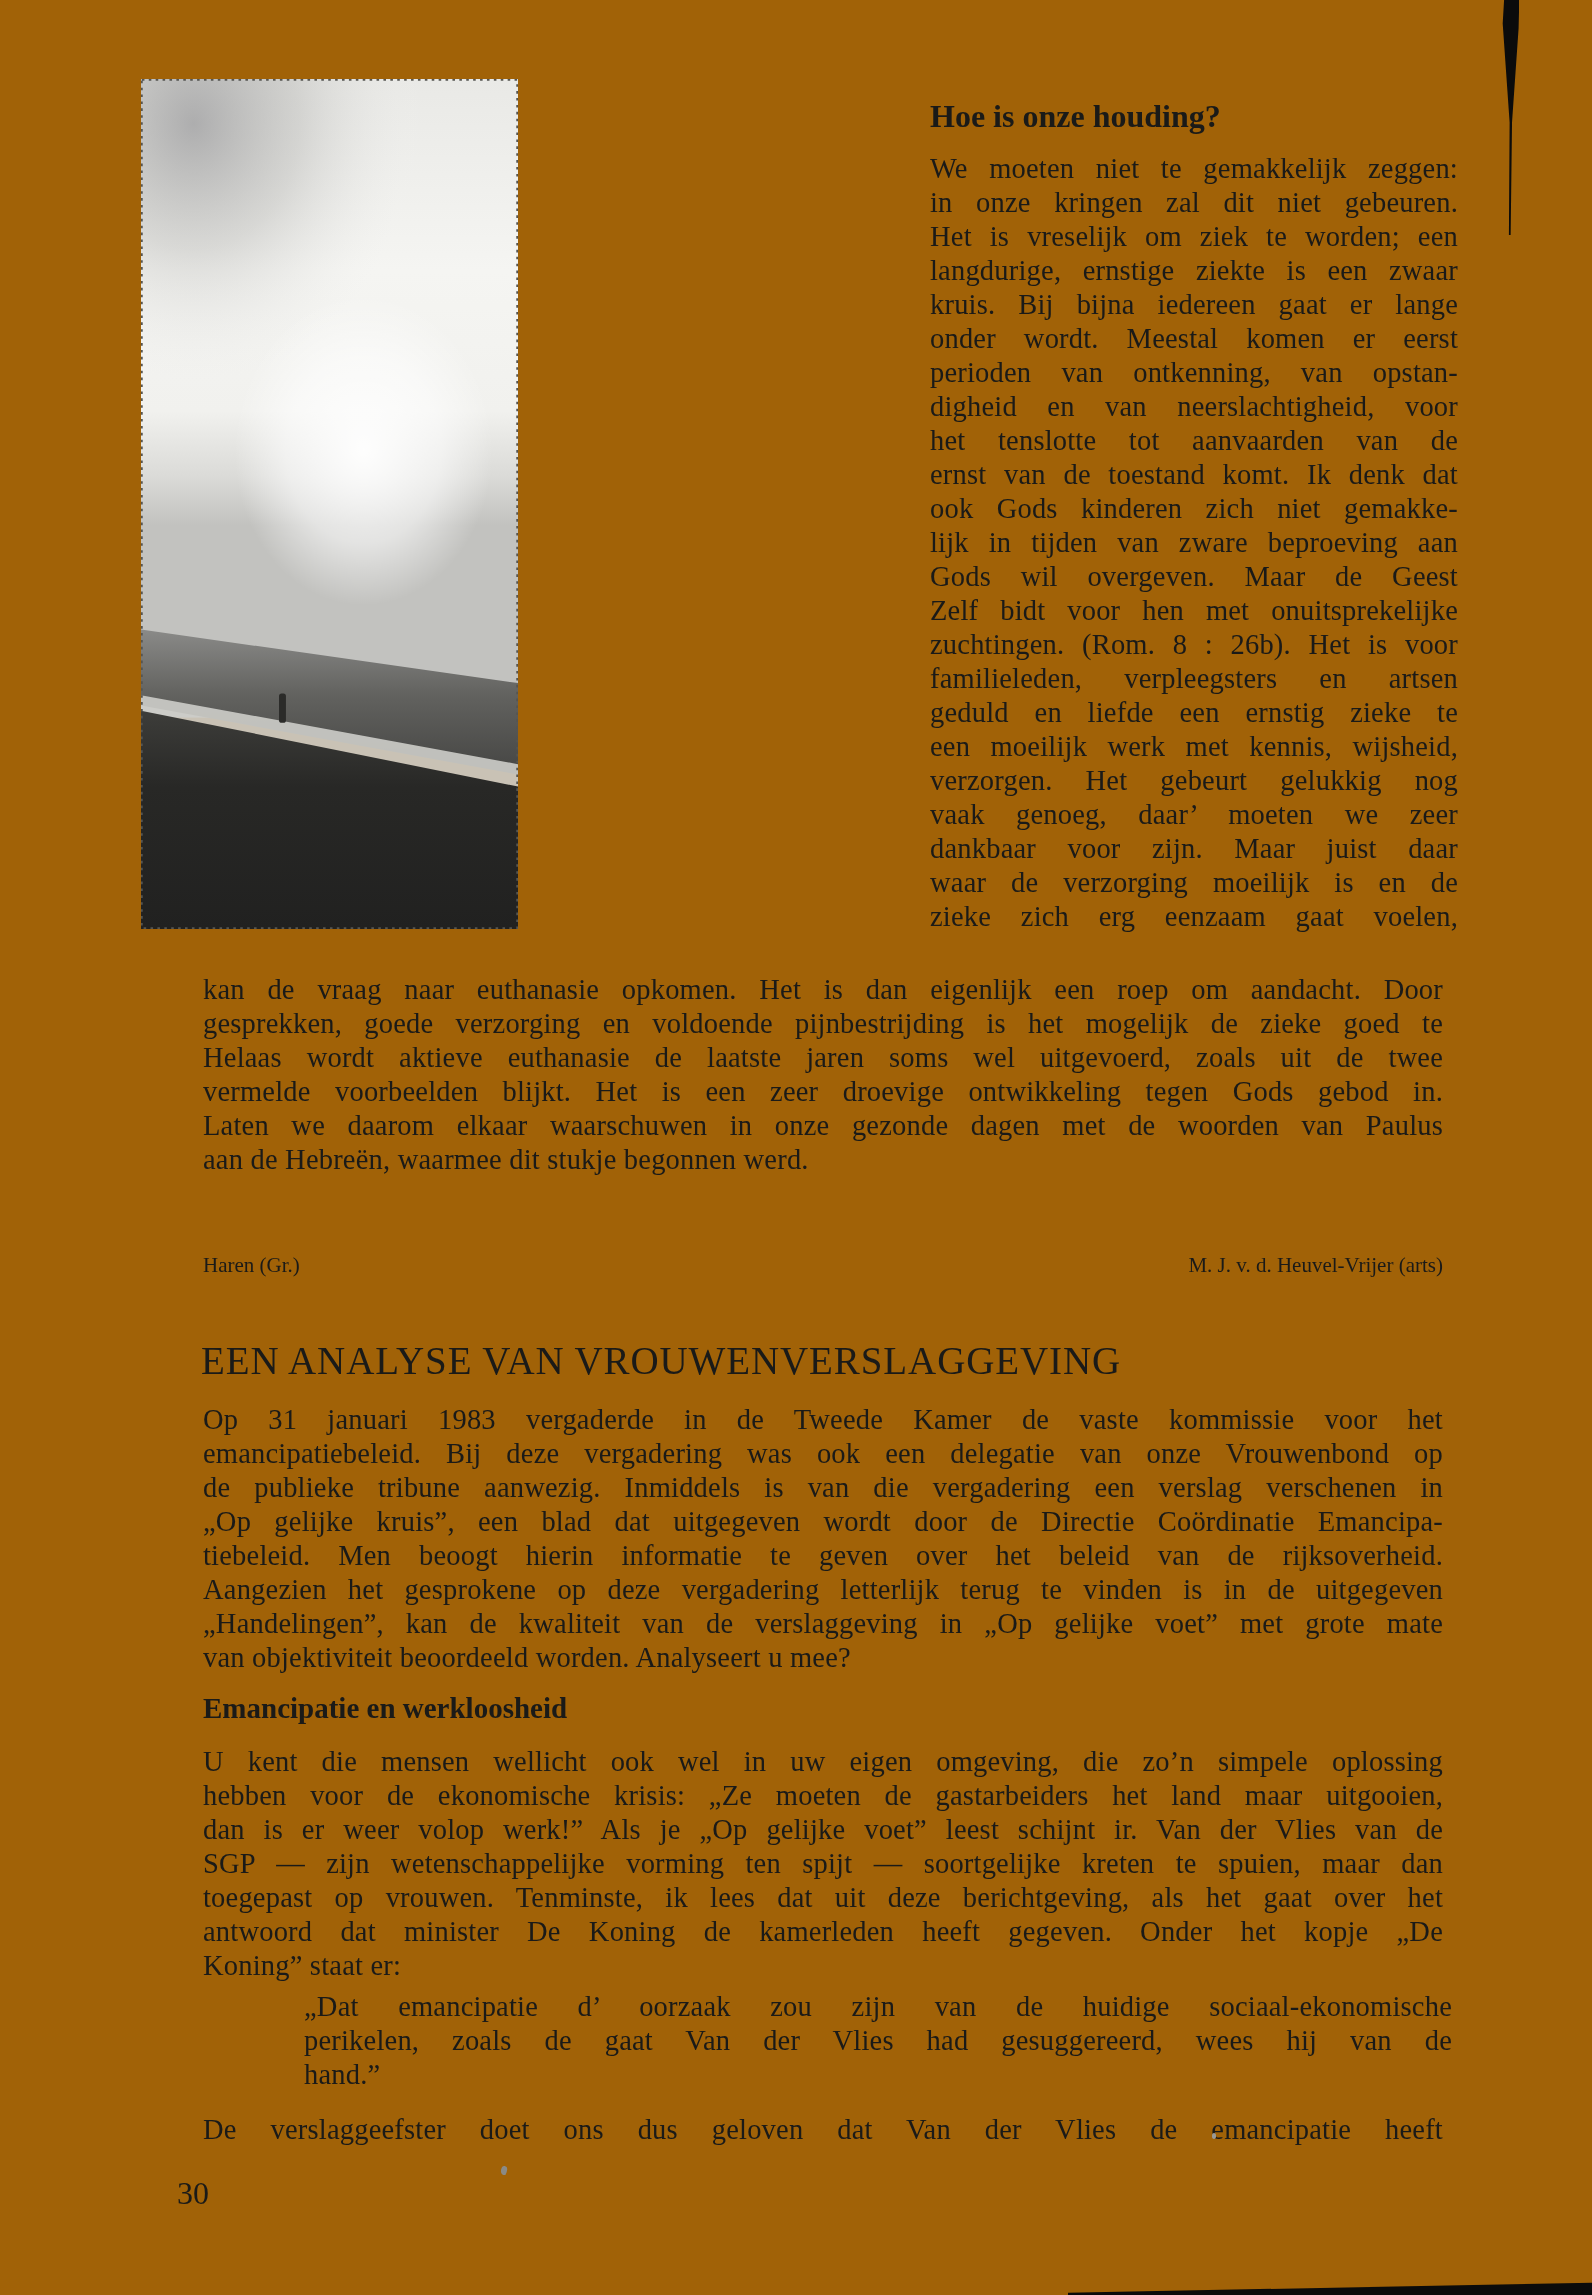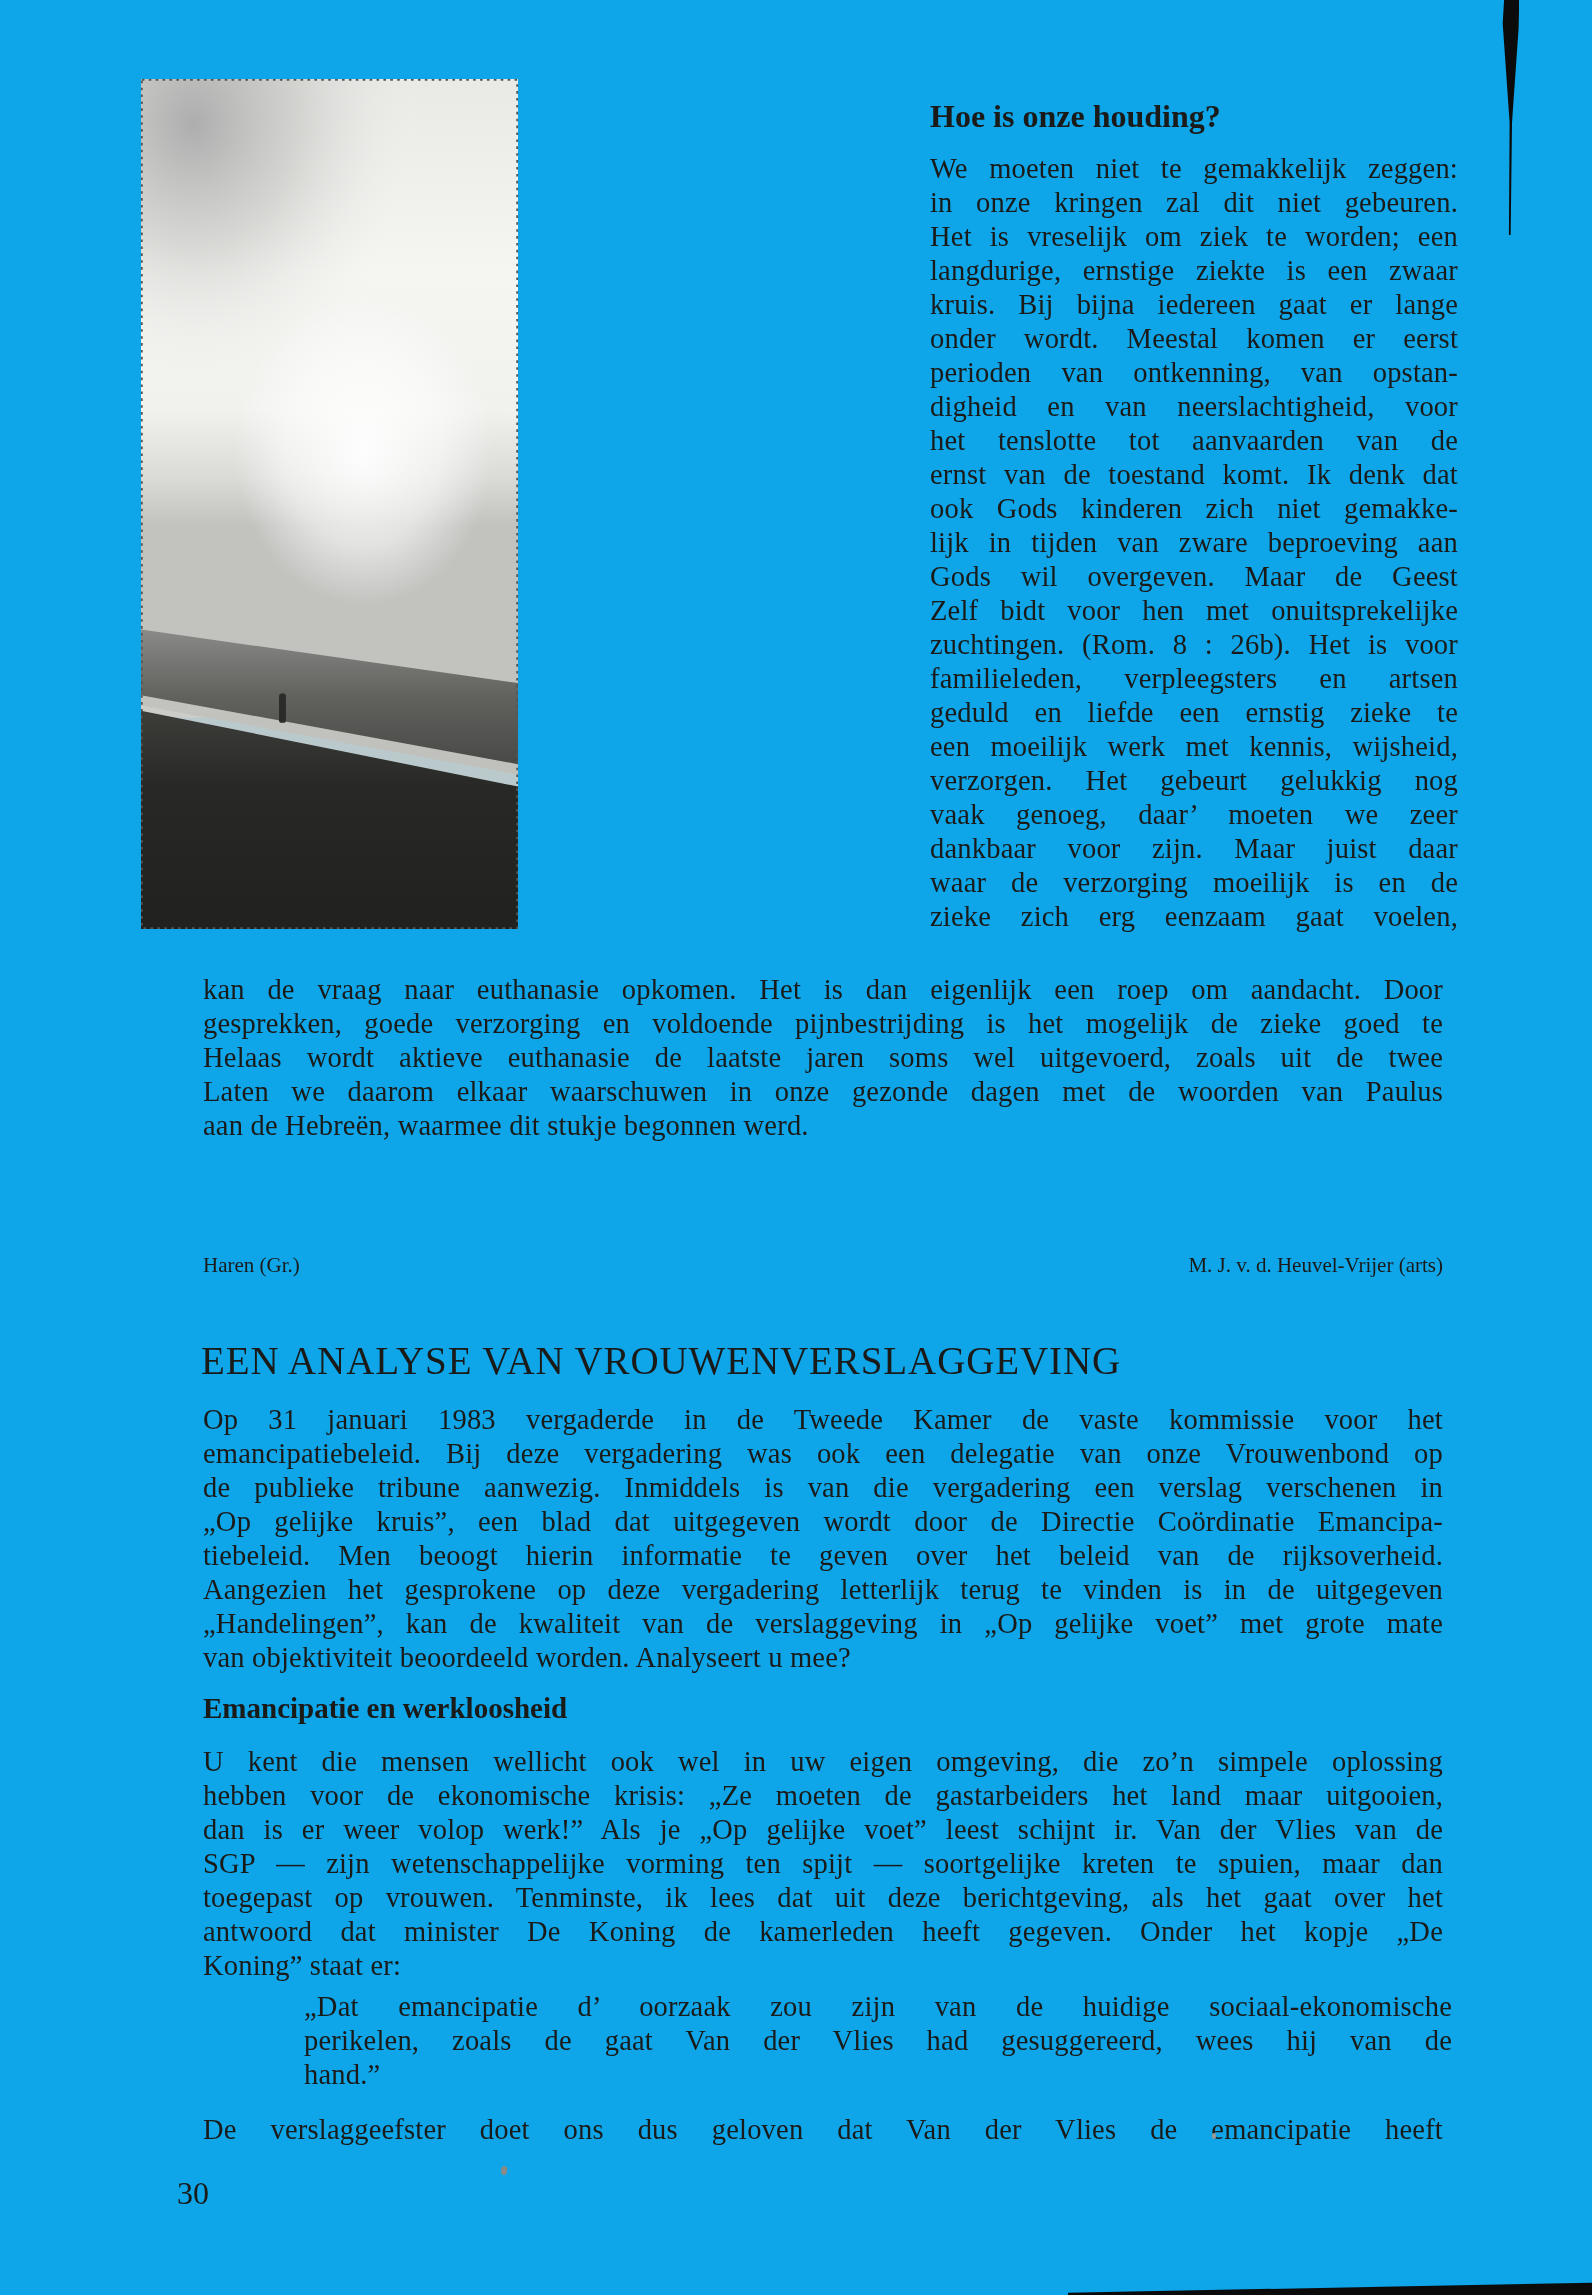--- a/index.html
+++ b/index.html
@@ -1,19 +1,19 @@
 <!DOCTYPE html>
 <html style="font-size:14px"><head>
 <meta charset="utf-8">
 <style>
   html,body{margin:0;padding:0;background:#e9e7e2;}
   .page{
     position:relative;
     width:1592px;height:2295px;
-    background:#0ea5e9;
+    background:#a16207;
     overflow:hidden;
     font-family:"Liberation Serif","DejaVu Serif",serif;
     color:#1a1a18;
   }
   
   .photo{
     position:absolute;left:141px;top:79px;width:377px;height:850px;
     margin:0;padding:0;
   }
   .photo svg{display:block;width:100%;height:100%;}
@@ -142,20 +142,21 @@
       <div class="line">vaak genoeg, daar’ moeten we zeer</div>
       <div class="line">dankbaar voor zijn. Maar juist daar</div>
       <div class="line">waar de verzorging moeilijk is en de</div>
       <div class="line">zieke zich erg eenzaam gaat voelen,</div>
     </section>
 
   <section class="txt para1">
       <div class="line">kan de vraag naar euthanasie opkomen. Het is dan eigenlijk een roep om aandacht. Door</div>
       <div class="line">gesprekken, goede verzorging en voldoende pijnbestrijding is het mogelijk de zieke goed te</div>
       <div class="line">Helaas wordt aktieve euthanasie de laatste jaren soms wel uitgevoerd, zoals uit de twee</div>
+      <div class="line">vermelde voorbeelden blijkt. Het is een zeer droevige ontwikkeling tegen Gods gebod in.</div>
       <div class="line">Laten we daarom elkaar waarschuwen in onze gezonde dagen met de woorden van Paulus</div>
       <div class="line ragged">aan de Hebreën, waarmee dit stukje begonnen werd.</div>
     </section>
 
   <div class="byline">
     <span>Haren (Gr.)</span>
     <span>M. J. v. d. Heuvel-Vrijer (arts)</span>
   </div>
 
   <h1 class="h2">EEN ANALYSE VAN VROUWENVERSLAGGEVING</h1>

